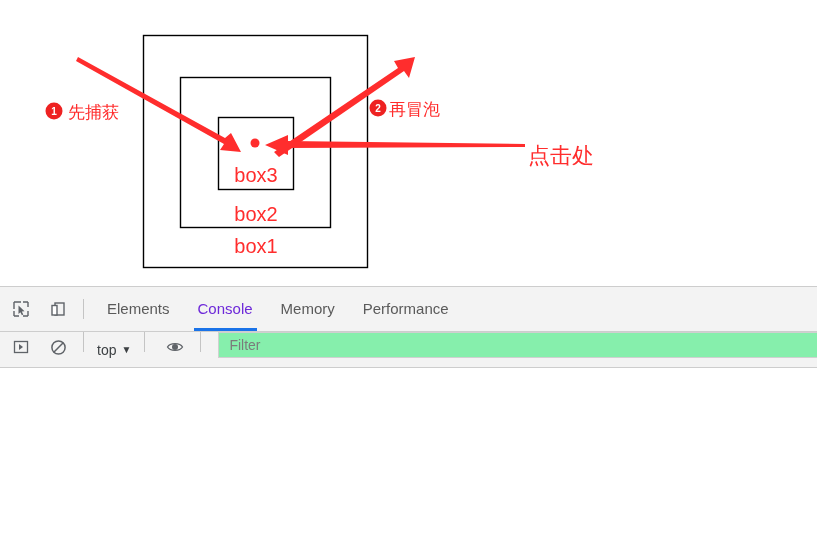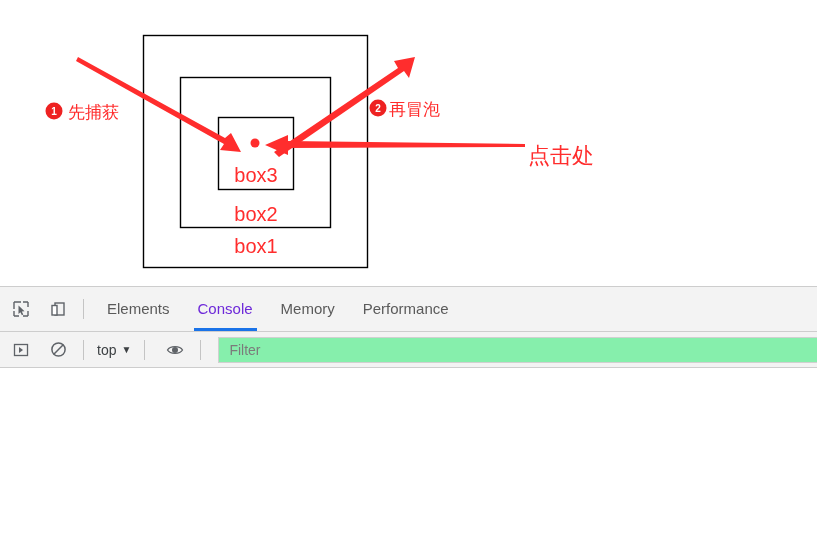--- a/index.html
+++ b/index.html
@@ -128,21 +128,20 @@
     height: 3px;
     background: #1a73e8;
   }
 
   .dt-toolbar {
     height: 36px;
     min-height: 36px;
     background: #f3f3f3;
     border-bottom: 1px solid #cdcdcd;
     display: flex;
-    align-items: center;
     box-sizing: border-box;
   }
   .dt-context {
     font-size: 14px;
     color: #3c4043;
     display: flex;
     align-items: center;
     gap: 5px;
     padding: 0 4px;
     cursor: pointer;

